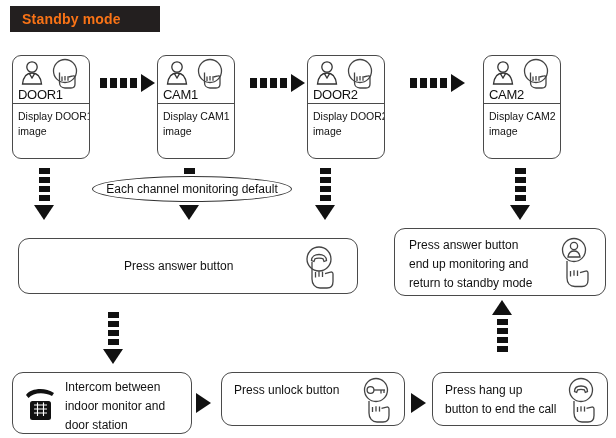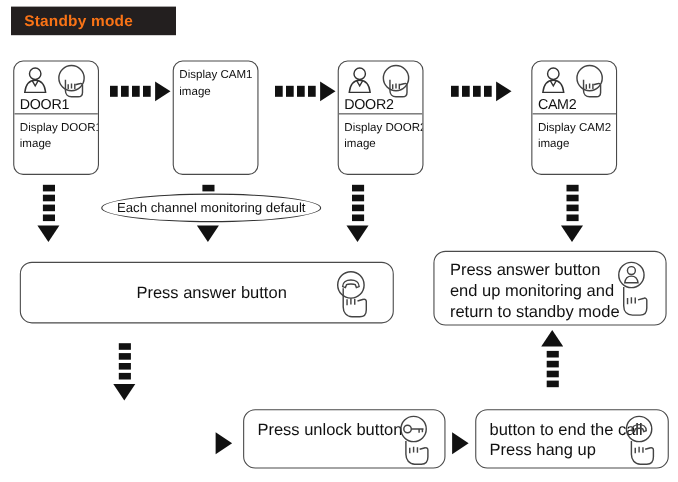--- a/index.html
+++ b/index.html
@@ -78,21 +78,21 @@
   .chan-bot div { white-space: nowrap; }
 
   
   .rbox {
     border: 1.3px solid #4a4a4a;
     border-radius: 11px;
     box-sizing: border-box;
     background: #ffffff;
   }
   .rbox-text {
-    font-size: 15px;
+    font-size: 12px;
     line-height: 19px;
   }
 
   
   .oval {
     border: 1.2px solid #333333;
     border-radius: 50%;
     box-sizing: border-box;
     background: #ffffff;
     display: flex;
@@ -200,20 +200,39 @@
 
   <div class="abs dash-h" style="left:100px; top:76px;">
     <i></i>
       <i></i>
       <i></i>
       <i></i>
       <span class="head"></span>
   </div>
 
   <div class="abs chan-card" style="left:157px; top:55px;">
+    <div class="chan-top">
+      <div class="chan-icons">
+        <svg width="68" height="32" viewBox="0 0 68 32">
+          <g fill="none" stroke="#333" stroke-width="1.3">
+            <circle cx="14" cy="9" r="5.2"></circle>
+            <path d="M4.5 26 C5.5 17.5 10 15 14 15 C18 15 22.5 17.5 23.5 26 Z"></path>
+            <path d="M11.3 15.4 L14 20 L16.7 15.4"></path>
+          </g>
+          <g fill="none" stroke="#444" stroke-width="1.3">
+            <circle cx="47" cy="13" r="11.5"></circle>
+            <path d="M41.5 14.5 L41.5 24.5 C41.5 27.5 43.5 30 47 30 L53 30 C55.5 30 57 28.5 57 26 L57 19.5 C57 18.3 56 17.6 55 17.9 L50.5 19"></path>
+            <path d="M44 18.5 L44 23"></path>
+            <path d="M47 18 L47 22.5"></path>
+            <path d="M50 18.2 L50 22.8"></path>
+          </g>
+        </svg>
+      </div>
+      <div class="chan-label">CAM1</div>
+    </div>
     <div class="chan-bot">
       <div>Display CAM1</div>
       <div>image</div>
     </div>
   </div>
 
   <div class="abs dash-h" style="left:250px; top:76px;">
     <i></i>
       <i></i>
       <i></i>
@@ -362,20 +381,39 @@
   </div>
 
   <div class="abs dash-v" style="left:494px; top:300px;">
     <span class="head-up"></span>
       <i></i>
       <i></i>
       <i></i>
       <i></i>
   </div>
 
+  <div class="abs rbox" style="left:12px; top:372px; width:180px; height:62px;">
+    <div class="abs" style="left:8px; top:12px;">
+      <svg width="38" height="38" viewBox="0 0 38 38">
+        <g fill="#111111">
+          <path d="M5 10 C10 3 24 2 33 8 L31 11 C23 6.5 12 7.5 7.5 13 Z"></path>
+          <rect x="9" y="16" width="21" height="19" rx="2.5"></rect>
+        </g>
+        <g stroke="#ffffff" stroke-width="1.1">
+          <path d="M13 20 L26 20 M13 24 L26 24 M13 28 L26 28"></path>
+          <path d="M16.5 17.5 L16.5 31 M22.5 17.5 L22.5 31"></path>
+        </g>
+      </svg>
+    </div>
+    <div class="abs rbox-text" style="left:52px; top:5px;">
+      <div>Intercom between</div>
+      <div>indoor monitor and</div>
+      <div>door station</div>
+    </div>
+  </div>
 
   <div class="abs tri-right" style="left:196px; top:393px;"></div>
 
   <div class="abs rbox" style="left:221px; top:372px; width:184px; height:54px;">
     <div class="abs rbox-text" style="left:12px; top:8px;">
       <div>Press unlock button</div>
     </div>
     <div class="abs" style="right:8px; top:4px;">
       <svg width="40" height="46" viewBox="0 0 40 46">
         <g fill="none" stroke="#444" stroke-width="1.3">
@@ -390,22 +428,22 @@
           <path d="M23.5 29.5 L23.5 34.6"></path>
         </g>
       </svg>
     </div>
   </div>
 
   <div class="abs tri-right" style="left:411px; top:393px;"></div>
 
   <div class="abs rbox" style="left:432px; top:372px; width:176px; height:54px;">
     <div class="abs rbox-text" style="left:12px; top:8px;">
+      <div>Press hang up</div>
       <div>button to end the call</div>
-      <div>Press hang up</div>
     </div>
     <div class="abs" style="right:6px; top:4px;">
       <svg width="40" height="46" viewBox="0 0 40 46">
         <g fill="none" stroke="#444" stroke-width="1.3">
           <circle cx="20" cy="13" r="11.5"></circle>
           <path d="M13.5 14.5 C13.5 10.8 16.5 9 20 9 C23.5 9 26.5 10.8 26.5 14.5 L24.3 15.4 L23.4 12.9 C22.1 12.2 17.9 12.2 16.6 12.9 L15.7 15.4 Z"></path>
           <path d="M13 24 L13 36 C13 41 16 45 21 45 L27 45 C31 45 33 42.5 33 38.5 L33 32 C33 30.5 31.7 29.7 30.5 30.1 L25.5 31.4"></path>
           <path d="M16.5 30 L16.5 35"></path>
           <path d="M20 29.2 L20 34.4"></path>
           <path d="M23.5 29.5 L23.5 34.6"></path>

